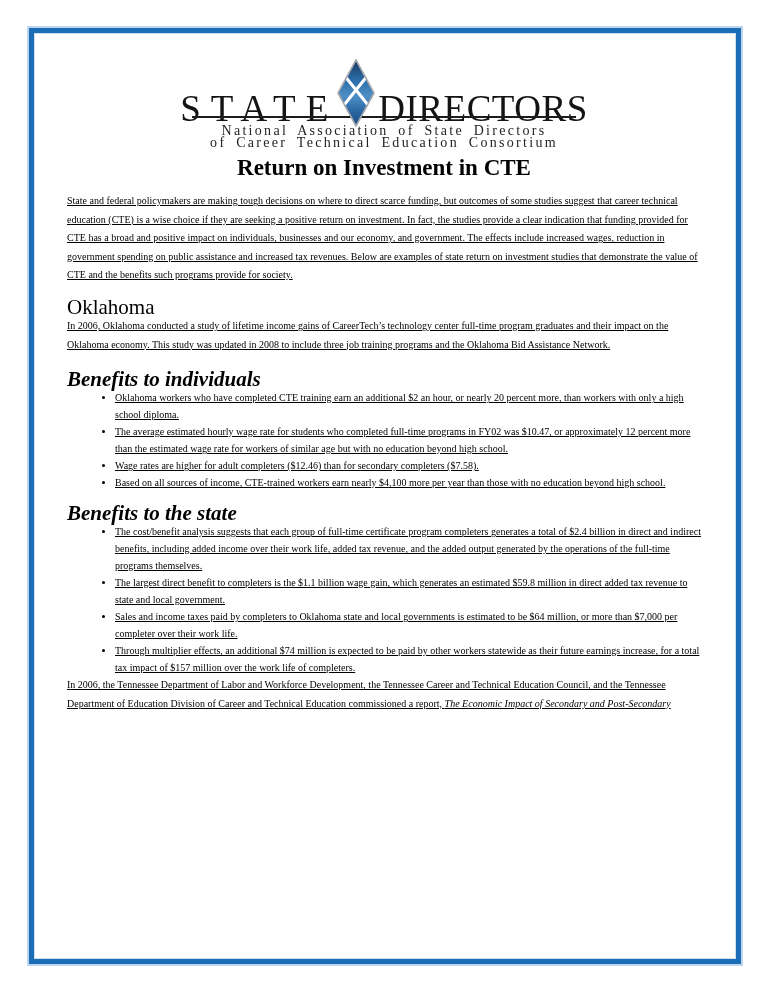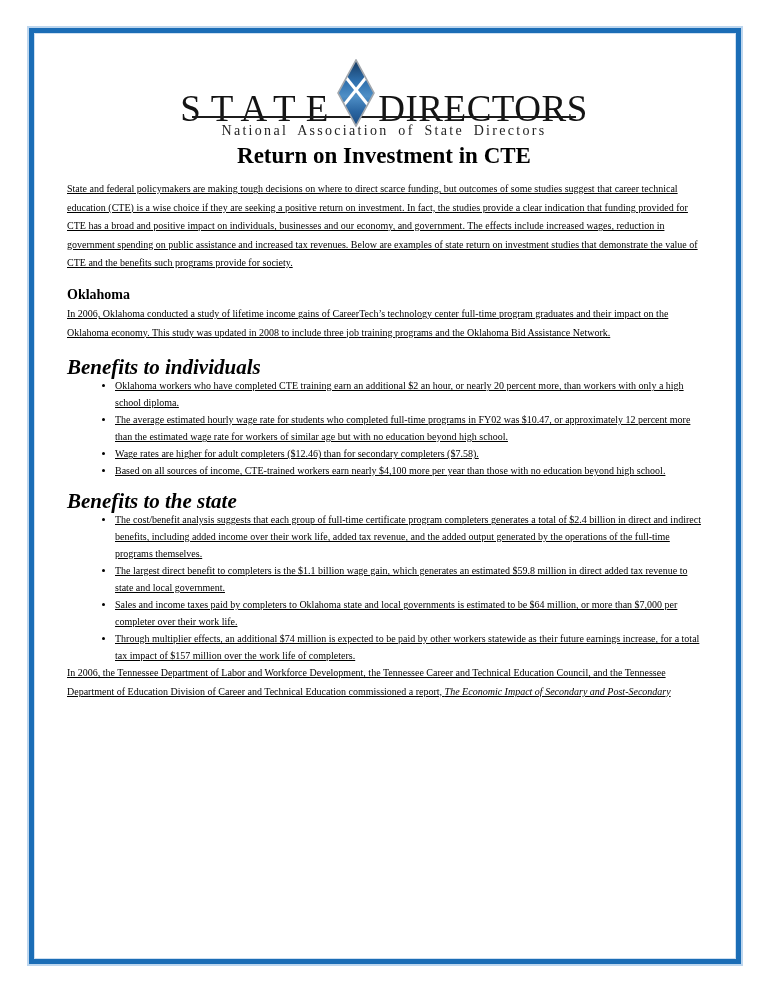--- a/index.html
+++ b/index.html
@@ -75,22 +75,22 @@
     margin-top: 4px;
     text-align: center;
     font-size: 23px;
     font-weight: bold;
     line-height: 26px;
   }
   .body-text { font-size: 10px; line-height: 18.6px; text-decoration: underline; }
   .intro { margin-top: 11px; }
   .state-heading {
     margin-top: 12px;
-    font-size: 14px;
-    font-weight: bold;
+    font-size: 21px;
+    font-weight: normal;
     line-height: 20px;
   }
   .sub-heading {
     font-size: 21px;
     font-weight: bold;
     font-style: italic;
     line-height: 19px;
   }
   .sub-heading.first { margin-top: 16px; }
   .sub-heading.second { margin-top: 13px; }
@@ -130,20 +130,21 @@
             <g clip-path="url(#dclip)">
               <line x1="3" y1="11" x2="35" y2="51" stroke="#ffffff" stroke-width="3"></line>
               <line x1="35" y1="11" x2="3" y2="51" stroke="#ffffff" stroke-width="3"></line>
             </g>
             <polygon points="19,1 37,34 19,67 1,34" fill="none" stroke="#a2a7ad" stroke-width="1.6"></polygon>
           </svg>
         </span>
         <span class="logo-word directors">DIRECTORS</span>
       </div>
       <div class="logo-caption">National Association of State Directors</div>
+      <div class="logo-caption">of Career Technical Education Consortium</div>
     </div>
 
     <h1 class="doc-title">Return on Investment in CTE</h1>
 
     <p class="body-text intro">State and federal policymakers are making tough decisions on where to direct scarce funding, but outcomes of some studies suggest that career technical education (CTE) is a wise choice if they are seeking a positive return on investment. In fact, the studies provide a clear indication that funding provided for CTE has a broad and positive impact on individuals, businesses and our economy, and government. The effects include increased wages, reduction in government spending on public assistance and increased tax revenues. Below are examples of state return on investment studies that demonstrate the value of CTE and the benefits such programs provide for society.</p>
 
     <h2 class="state-heading">Oklahoma</h2>
     <p class="body-text">In 2006, Oklahoma conducted a study of lifetime income gains of CareerTech’s technology center full-time program graduates and their impact on the Oklahoma economy. This study was updated in 2008 to include three job training programs and the Oklahoma Bid Assistance Network.</p>
 
     <h3 class="sub-heading first">Benefits to individuals</h3>

